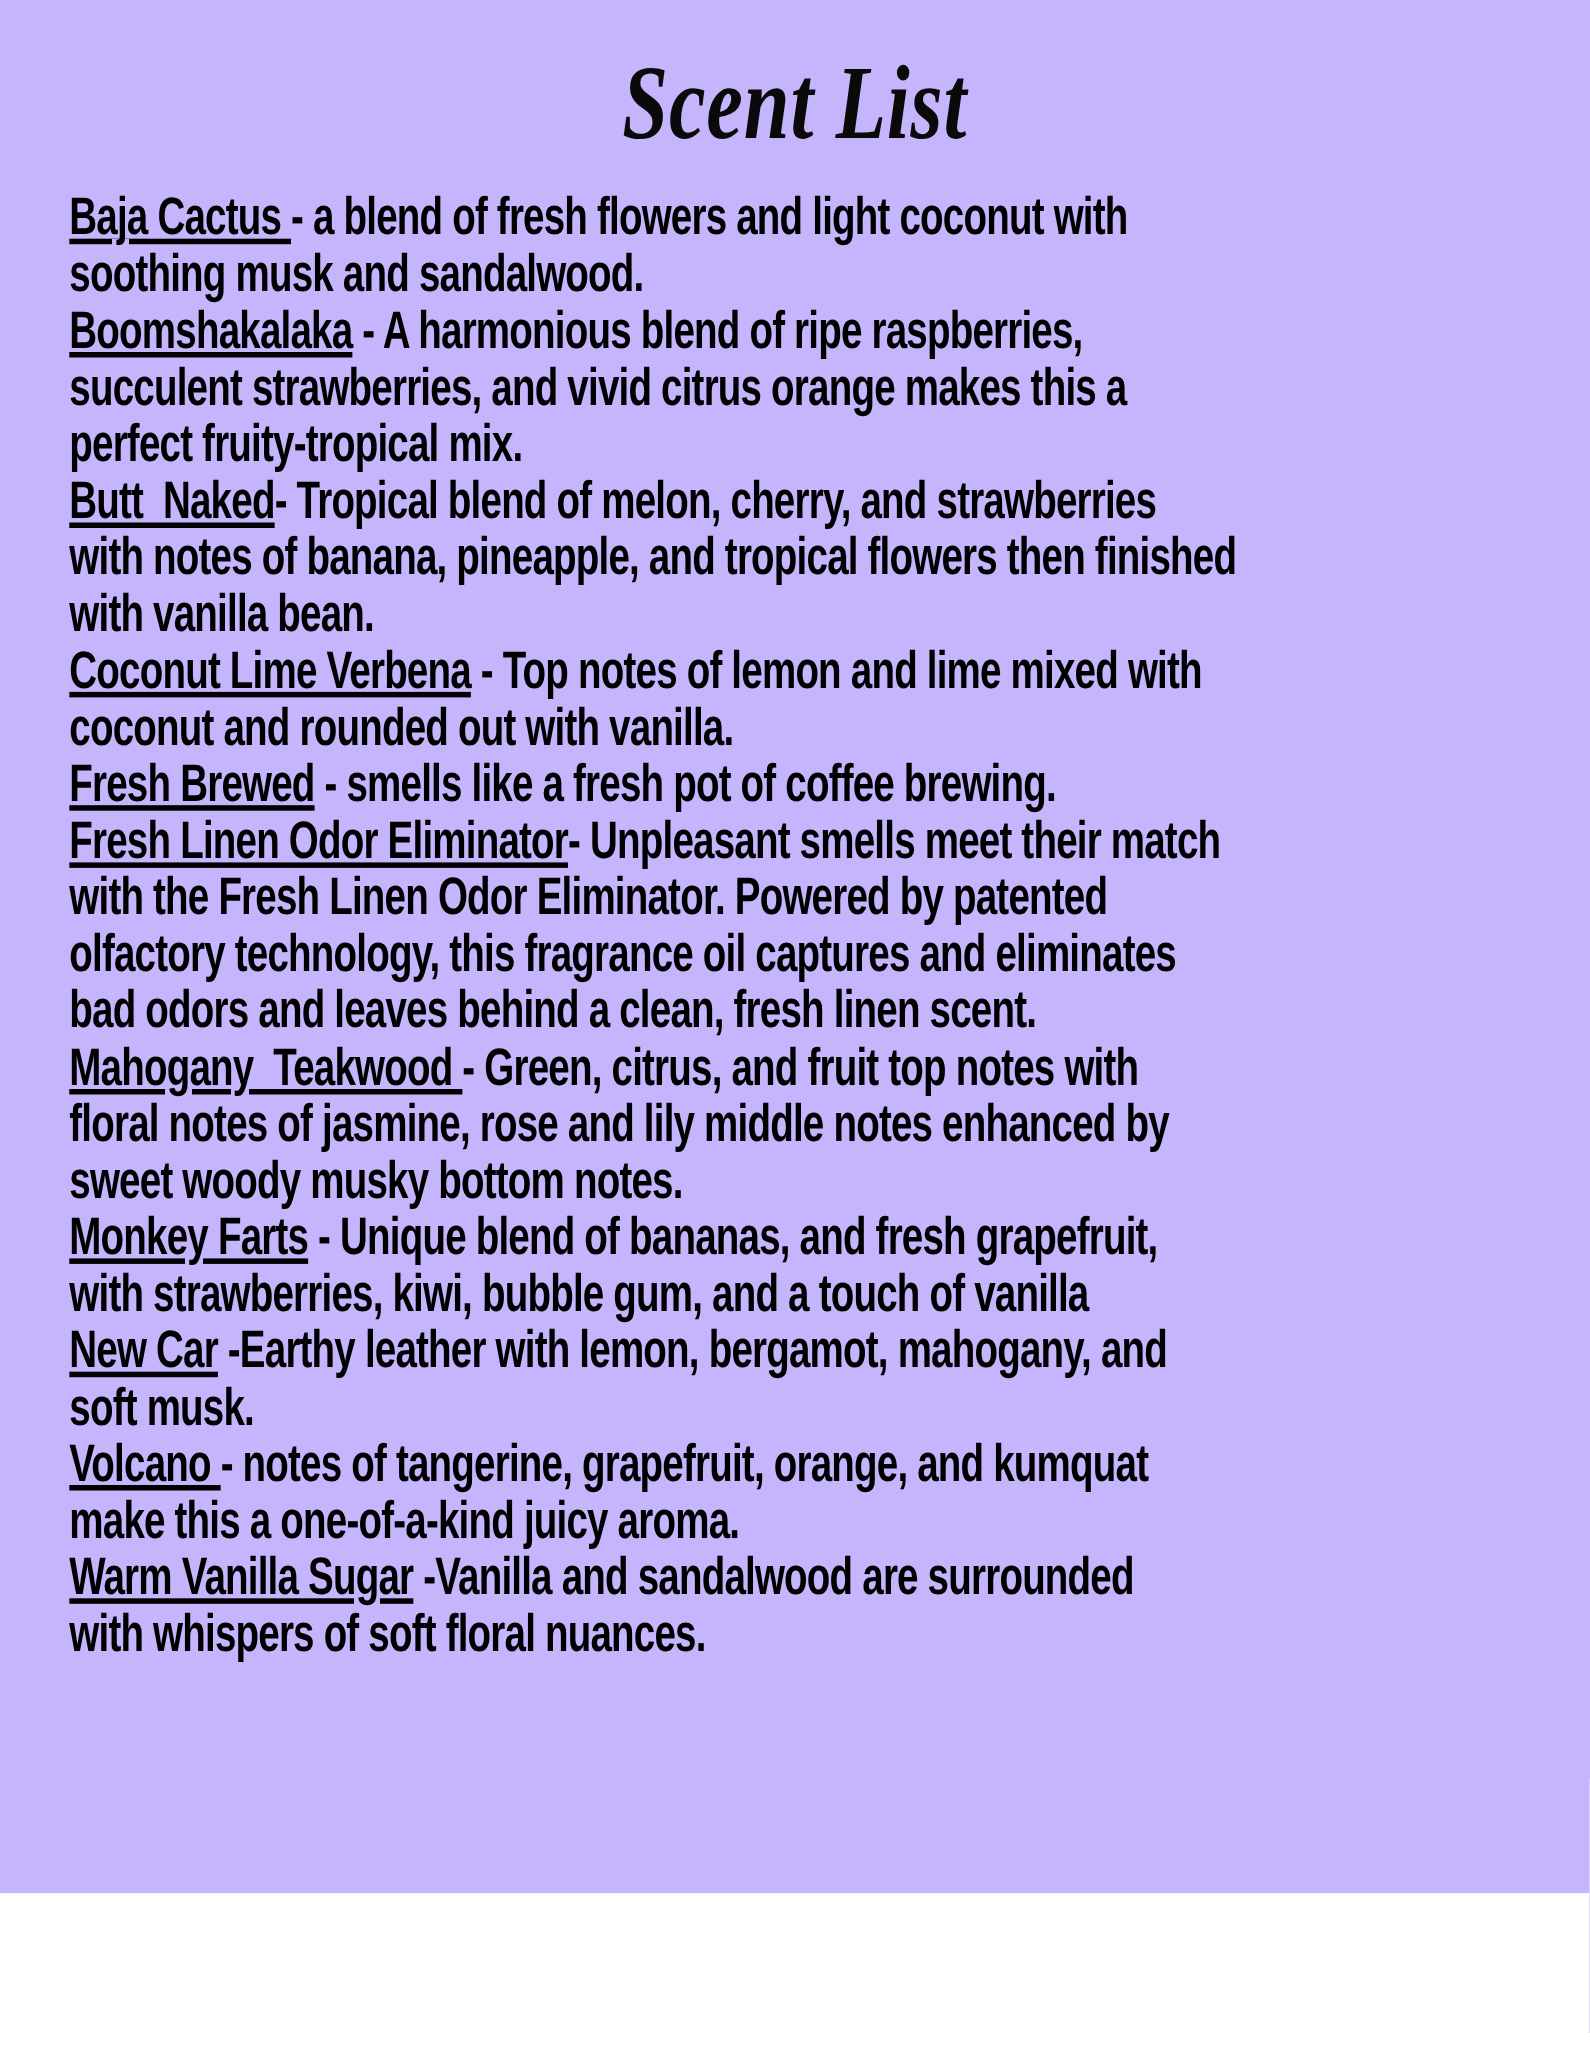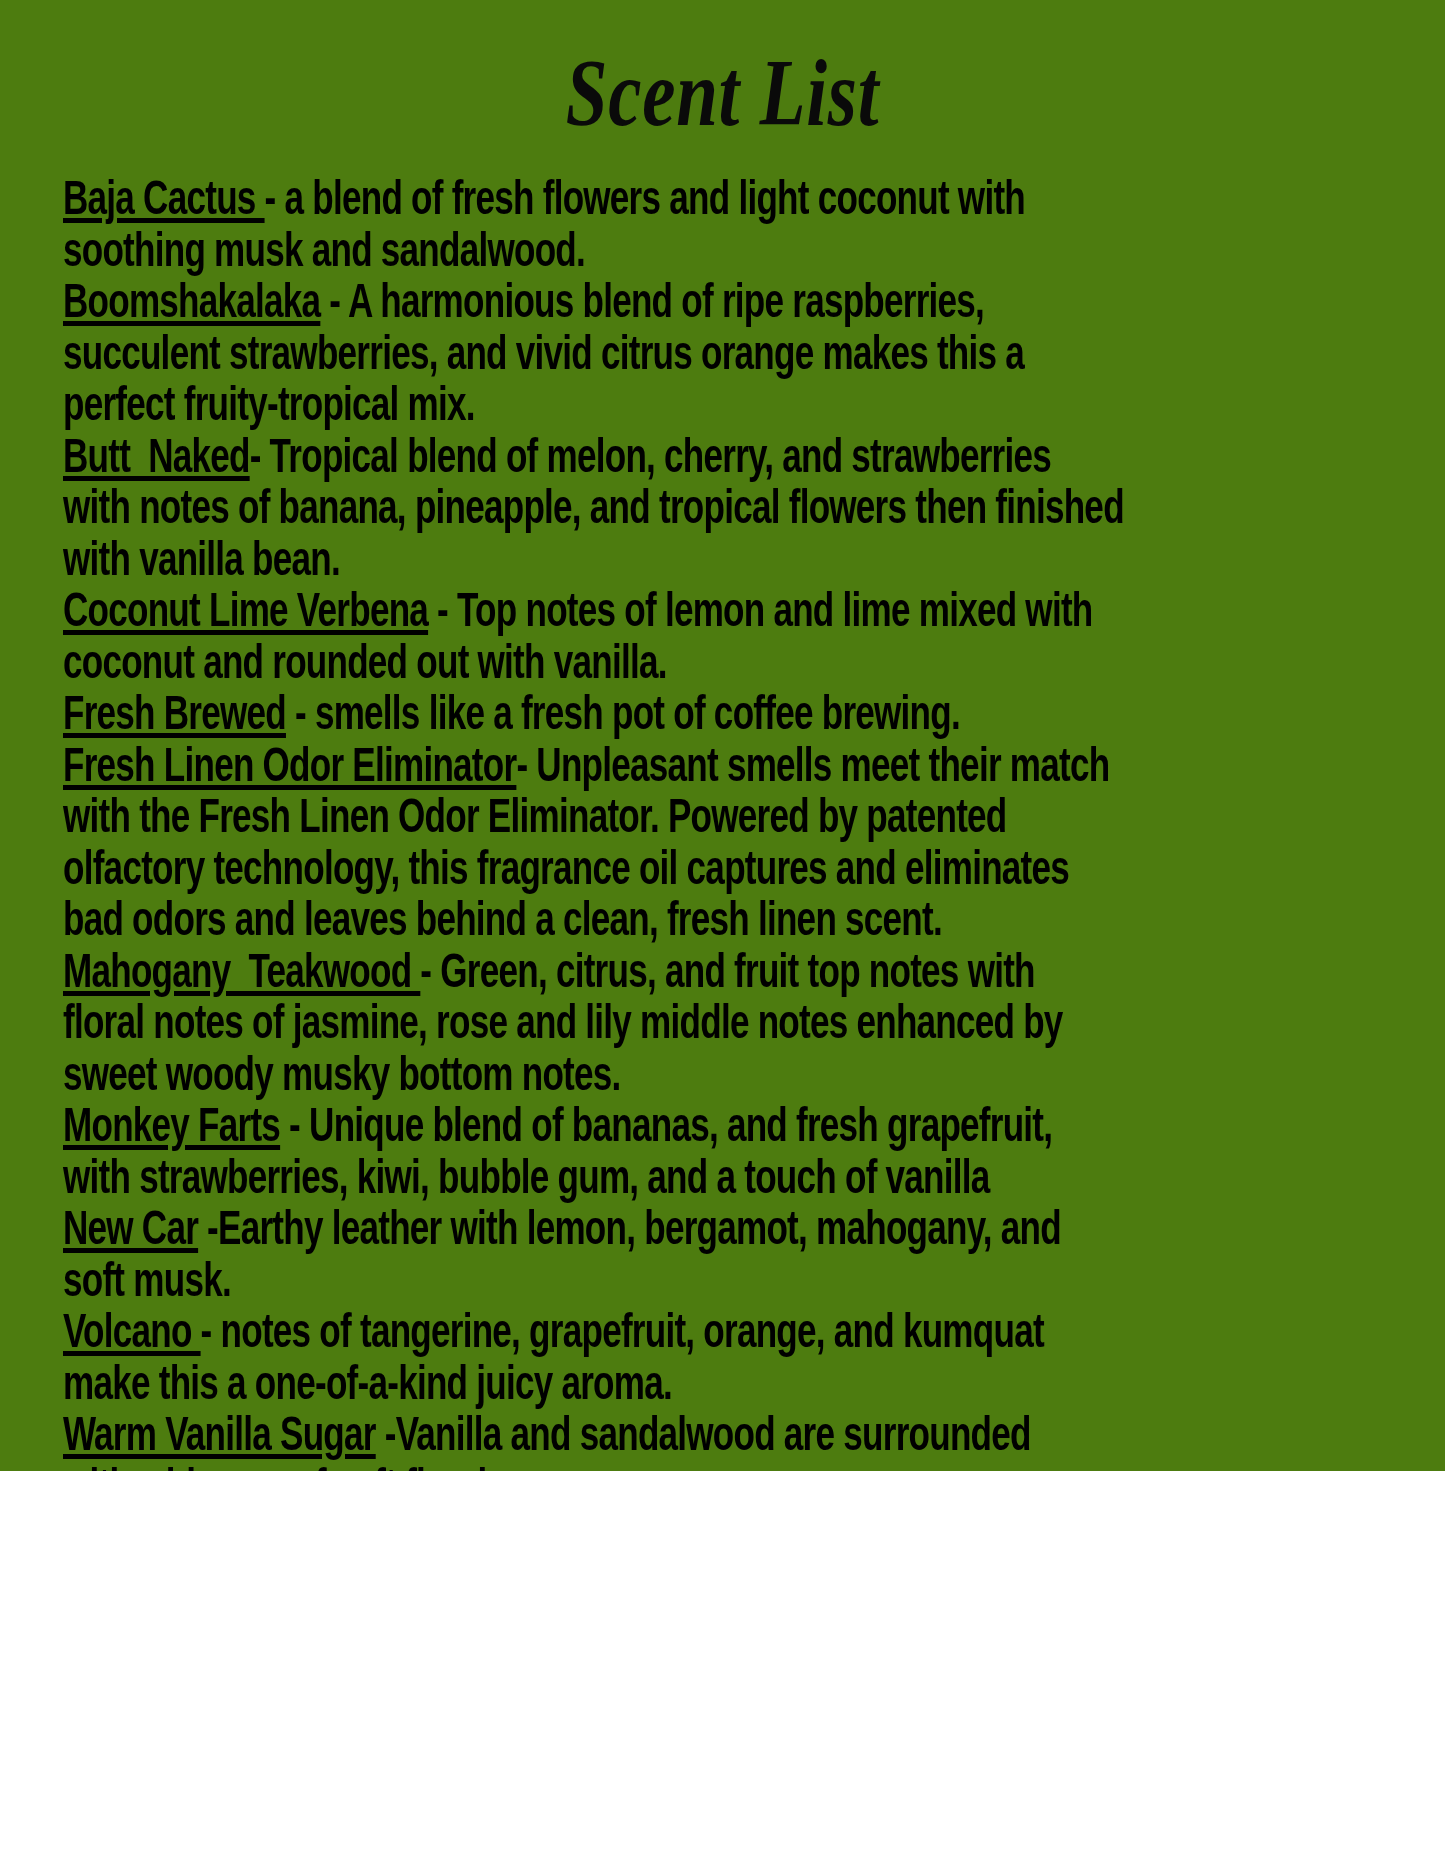--- a/index.html
+++ b/index.html
@@ -5,22 +5,22 @@
   html, body { margin: 0; padding: 0; }
   body {
     width: 1445px;
     height: 1871px;
     background: #ffffff;
     font-family: "Liberation Sans", sans-serif;
   }
   .page {
     position: relative;
     width: 1445px;
-    height: 1471px;
-    background: #4d7c0f;
+    height: 1721px;
+    background: #c4b5fd;
     overflow: hidden;
   }
   .title-wrap {
     margin-top: 38px;
     text-align: center;
     transform: scaleX(0.78);
     transform-origin: 50% 0;
   }
   .title {
     display: inline-block;

